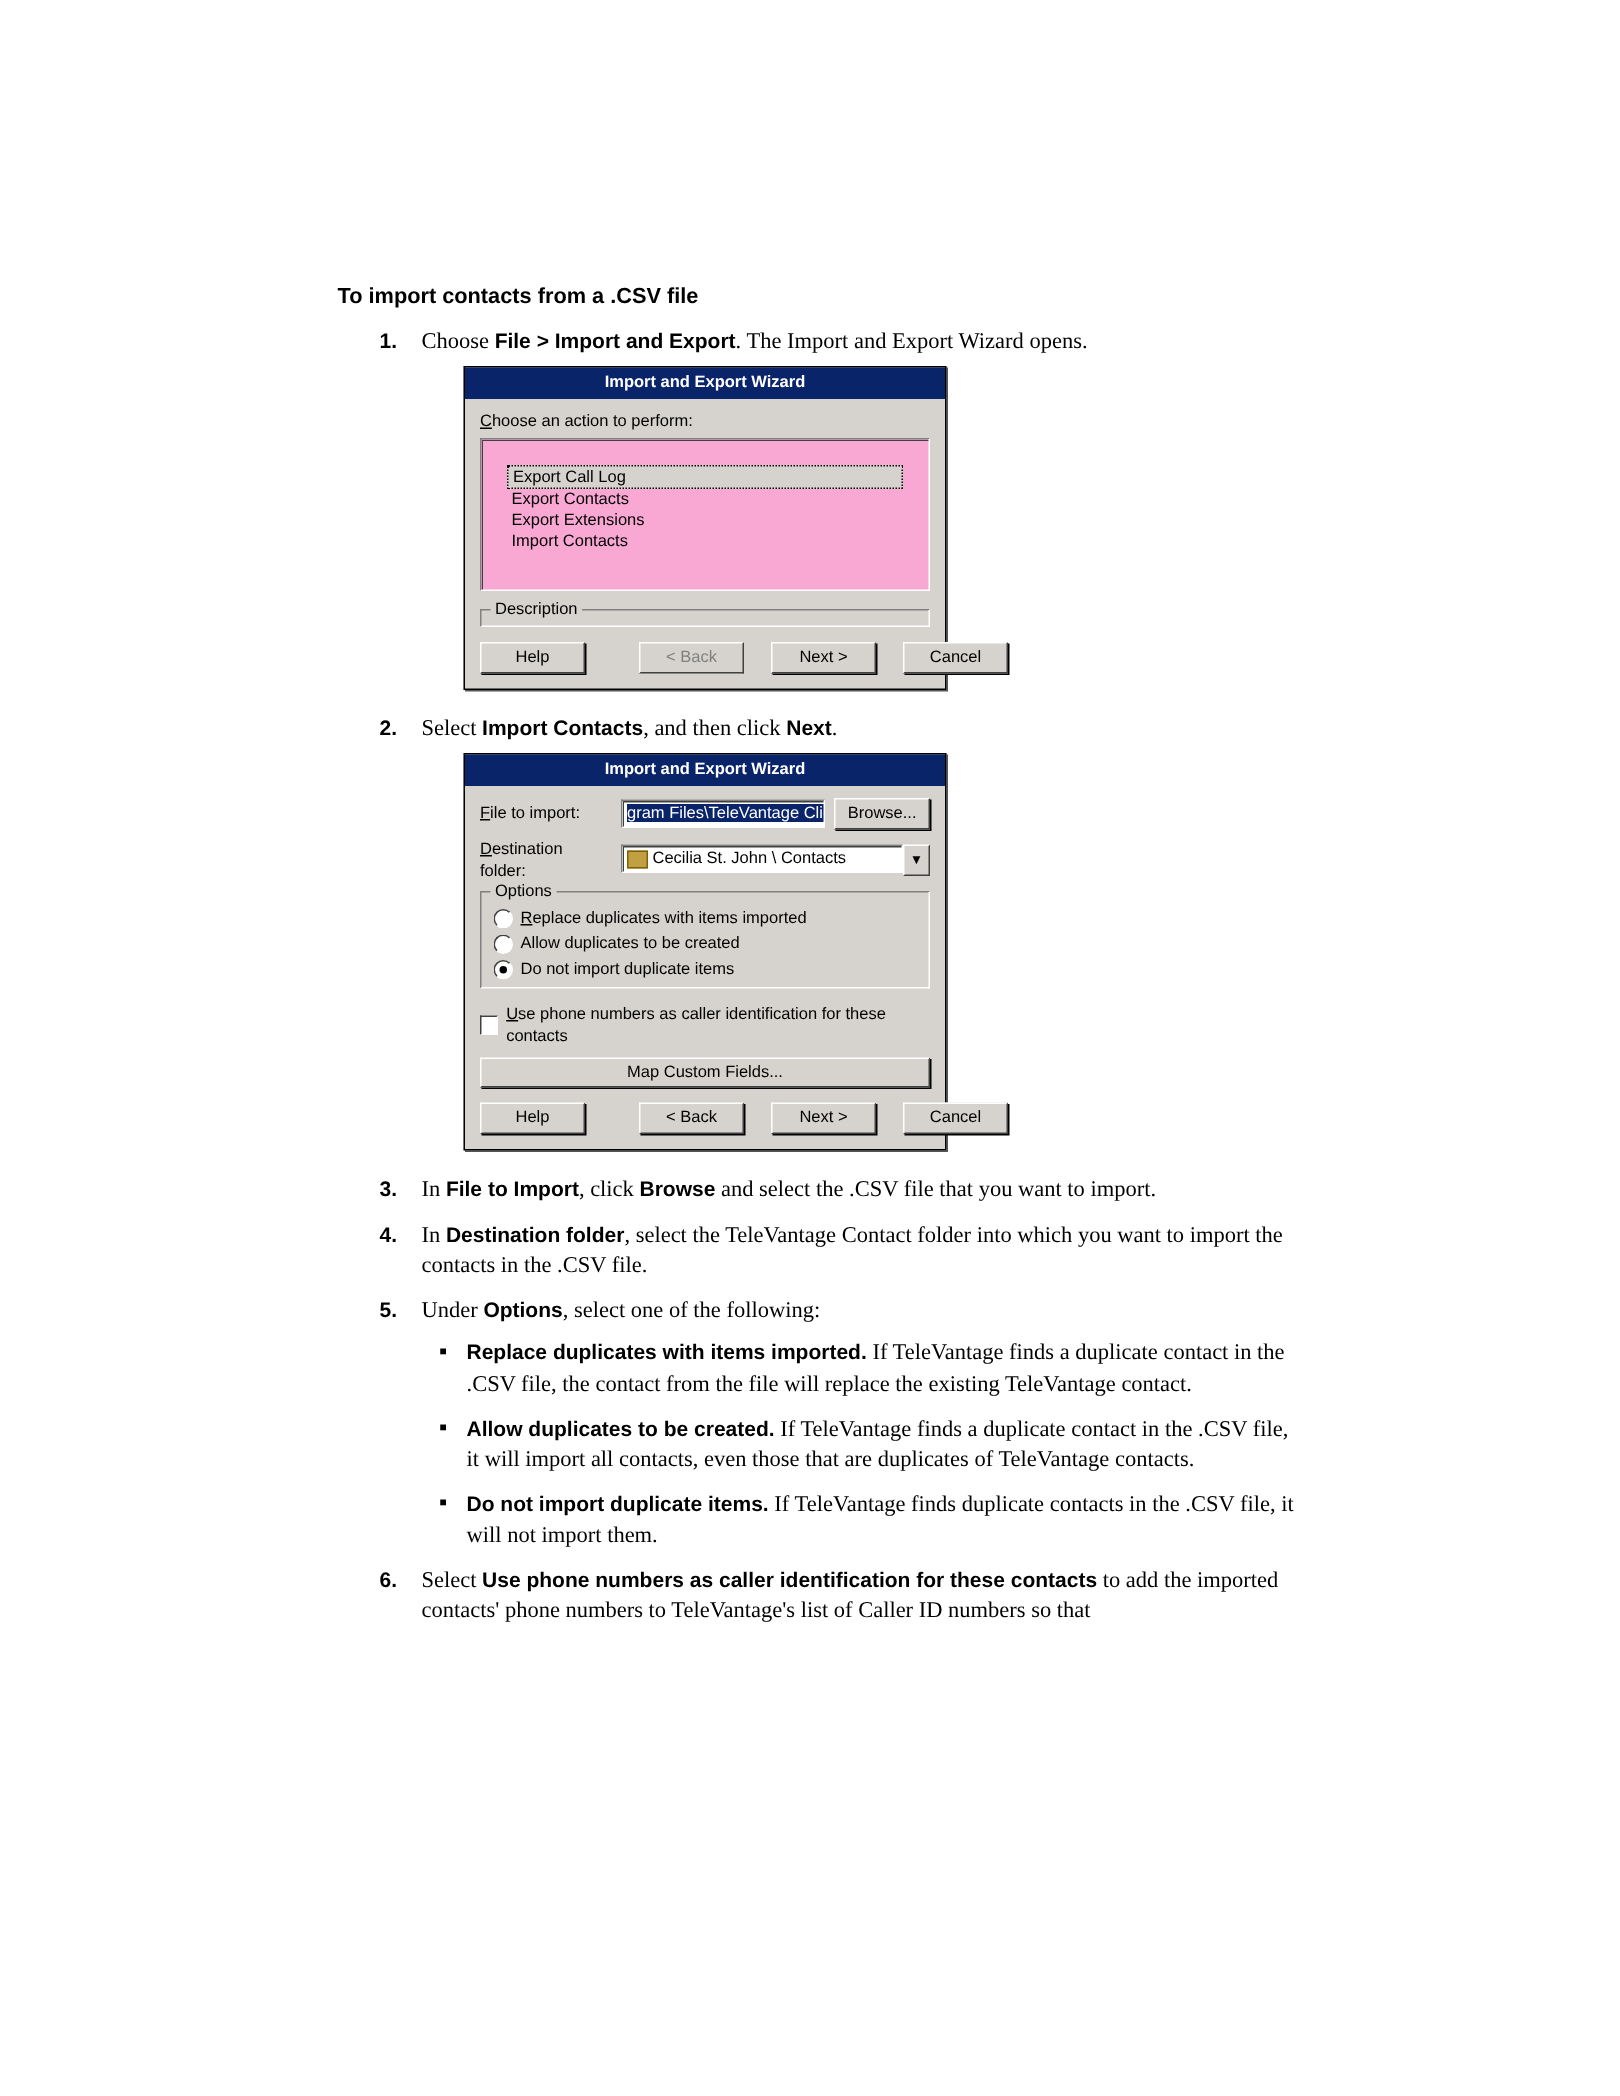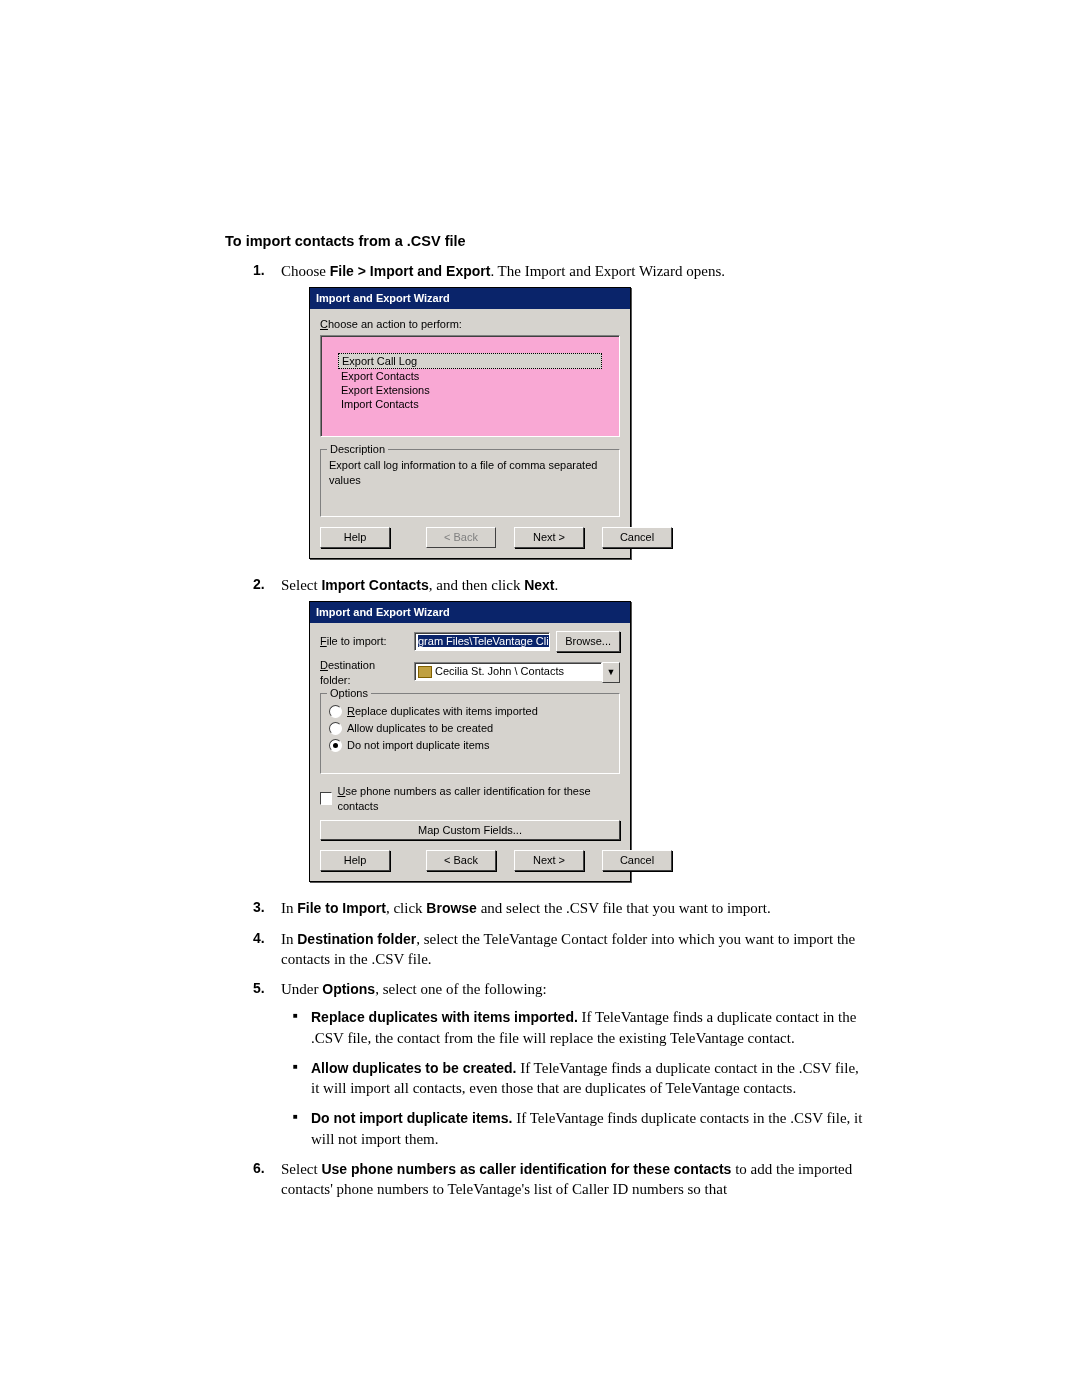--- a/index.html
+++ b/index.html
@@ -9,21 +9,20 @@
     font-family: "Times New Roman", Times, serif;
     font-size: 15px;
     color: #000;
     width: 1080px;
   }
   .page {
     padding: 190px 215px 80px 225px;
     box-sizing: border-box;
     width: 1080px;
     position: relative;
-    margin-top: 43px;
   }
   .section-title {
     font-family: Arial, Helvetica, sans-serif;
     font-weight: bold;
     font-size: 14.5px;
     margin-bottom: 12px;
   }
   ol.steps {
     list-style: none;
     padding: 0;
@@ -72,20 +71,21 @@
     box-shadow: 1px 1px 0 #555;
     border: 1px solid #000;
     background: #d6d3ce;
   }
   .titlebar {
     background: #0a246a;
     color: #fff;
     font-weight: bold;
     padding: 3px 6px;
     font-size: 11px;
+    text-align: center;
   }
   .dlg-body { padding: 8px 10px 10px 10px; }
   .dlg-label { margin-bottom: 3px; }
   .listbox {
     background: #f9a8d4;
     border: 1px solid #808080;
     border-right-color:#fff; border-bottom-color:#fff;
     box-shadow: inset 1px 1px 0 #404040;
     height: 66px;
     padding: 17px;
@@ -97,21 +97,21 @@
     white-space: nowrap;
   }
   .list-item.sel {
     background: #d6d3ce;
     border: 1px dotted #000;
   }
   .groupbox {
     border: 1px solid #808080;
     border-bottom-color:#fff; border-right-color:#fff;
     margin-top: 12px;
-    padding: 8px 8px 18px 8px;
+    padding: 8px 8px 2px 8px;
     position: relative;
   }
   .groupbox > .legend {
     position: absolute;
     top: -8px; left: 6px;
     background: #d6d3ce;
     padding: 0 3px;
     font-size: 11px;
   }
   .desc-text { min-height: 40px; font-size: 11px; }
@@ -206,21 +206,20 @@
         <div class="dlg-body">
           <div class="dlg-label underline-first">Choose an action to perform:</div>
           <div class="listbox">
             <div class="list-item sel">Export Call Log</div>
             <div class="list-item">Export Contacts</div>
             <div class="list-item">Export Extensions</div>
             <div class="list-item">Import Contacts</div>
           </div>
           <div class="groupbox">
             <span class="legend">Description</span>
-            <div class="desc-text">Export call log information to a file of comma separated values</div>
           </div>
           <div class="btn-row">
             <div class="btn">Help</div>
             <div class="spacer"></div>
             <div class="btn disabled">&lt; Back</div>
             <div class="btn">Next &gt;</div>
             <div class="btn">Cancel</div>
           </div>
         </div>
       </div>

